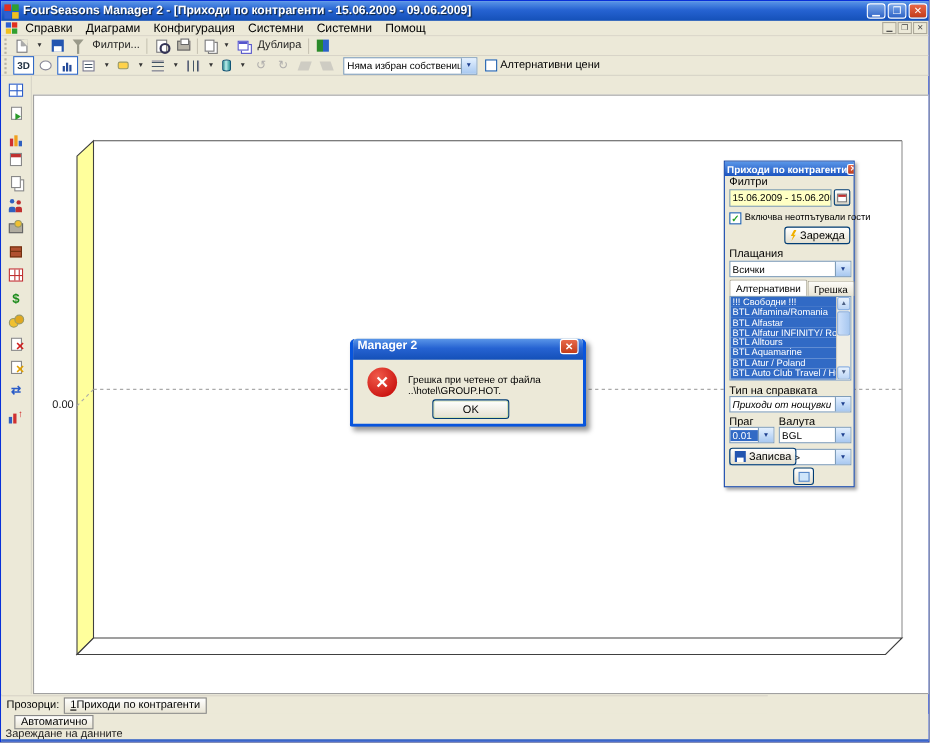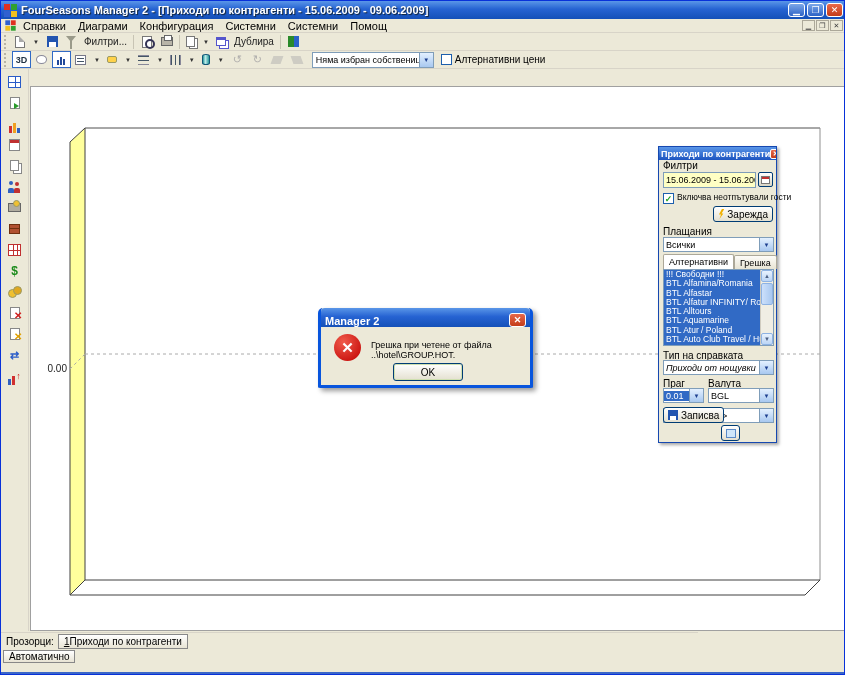--- a/index.html
+++ b/index.html
@@ -129,30 +129,30 @@
   .vscroll{width:13px;background:#f0eee4;border-left:1px solid #d0ccc0;display:flex;flex-direction:column;}
   .sarrow{height:12px;background:linear-gradient(180deg,#E8F2FE,#BCD5F5);border:1px solid #8DB2E3;border-radius:2px;color:#4D6185;font-size:6px;line-height:10px;text-align:center;}
   .sthumb{height:22px;margin:1px 0;background:linear-gradient(90deg,#CDE0FB,#A8C8F0);border:1px solid #8DB2E3;border-radius:2px;}
   .sfill{flex:1;}
   .savebtn .i-minisave{width:10px;height:10px;background:#2355B0;position:relative;}
   .savebtn .i-minisave:after{content:"";position:absolute;left:2px;bottom:0;width:6px;height:4px;background:#fff;}
   .gridbtn{position:absolute;width:19px;height:16px;border:1px solid #003C74;border-radius:3px;background:linear-gradient(180deg,#fff,#e4e0d0);display:flex;align-items:center;justify-content:center;}
   .i-minigrid{width:10px;height:9px;background:#cfe6fa;border:1px solid #5a8ac8;}
   
   .dialog{left:317px;top:307px;width:215px;height:80px;background:#ece9d8;border:3px solid #0855DD;border-top:none;border-radius:5px 5px 2px 2px;box-shadow:3px 3px 5px rgba(0,0,0,.4);z-index:20;}
-  .dtitle{height:19px;background:linear-gradient(180deg,#5A96E8 0%,#2663D2 45%,#1450B8 100%);border-radius:4px 4px 0 0;display:flex;align-items:flex-end;padding:0 4px;color:#fff;font-size:11px;font-weight:bold;gap:12px;}
+  .dtitle{height:19px;background:linear-gradient(180deg,#5A96E8 0%,#2663D2 45%,#1450B8 100%);border-radius:4px 4px 0 0;display:flex;align-items:flex-start;padding:0 4px;color:#fff;font-size:11px;font-weight:bold;gap:12px;}
   .dclose{margin-left:auto;width:17px;height:14px;background:linear-gradient(180deg,#E8694A,#C33C19);border:1px solid #fff;border-radius:3px;color:#fff;font-size:9px;line-height:12px;text-align:center;}
   .dbody{position:relative;height:58px;}
   .erricon{position:absolute;left:13px;top:7px;width:27px;height:27px;border-radius:50%;background:radial-gradient(circle at 35% 30%,#f05a4a,#c00000);display:flex;align-items:center;justify-content:center;color:#fff;font-size:15px;font-weight:bold;}
   .dmsg{position:absolute;left:50px;top:13px;width:160px;font-size:9px;color:#000;}
   .okbtn{position:absolute;left:72px;top:36px;width:70px;height:18px;border:1px solid #003C74;border-radius:3px;background:linear-gradient(180deg,#fff,#e4e0d0);font-size:10px;display:flex;align-items:center;justify-content:center;box-shadow:inset 0 0 0 1px #cfe0b0;}
   
   .winrow{left:0;top:631px;width:697px;height:17px;background:#ece9d8;display:flex;align-items:center;font-size:10px;padding-left:5px;gap:4px;border-top:1px solid #d8d4c8;}
   .wtab{height:15px;display:flex;align-items:center;padding:0 5px;border:1px solid #888;background:linear-gradient(180deg,#fff,#e8e4d4);white-space:nowrap;}
-  .autorow{left:0;top:648px;width:845px;height:15px;background:#ece9d8;display:flex;align-items:center;padding-left:2px;}
+  .autorow{left:0;top:648px;width:845px;height:15px;background:#ece9d8;display:flex;align-items:center;padding-left:12px;}
   .autobtn{height:13px;display:flex;align-items:center;padding:0 5px;border:1px solid #888;background:linear-gradient(180deg,#fff,#e8e4d4);font-size:10px;white-space:nowrap;}
   .statusbar{left:0;top:663px;width:845px;height:8px;background:#ece9d8;font-size:10px;line-height:8px;padding-left:4px;color:#222;}
   .bluestrip{left:0;top:671px;width:845px;height:4px;background:#3A66C8;}
 </style>
 </head>
 <body>
 
 <div class="window">
 
   <div class="abs titlebar">
@@ -441,15 +441,16 @@
   <div class="abs winrow">
     <span>Прозорци:</span>
     <span class="wtab">
         <u>1</u>
         <span> Приходи по контрагенти</span>
       </span>
   </div>
   <div class="abs autorow">
     <span class="autobtn">Автоматично</span>
   </div>
+  <div class="abs statusbar">Зареждане на данните</div>
   <div class="abs bluestrip"></div>
 
 </div>
 
 </body></html>

